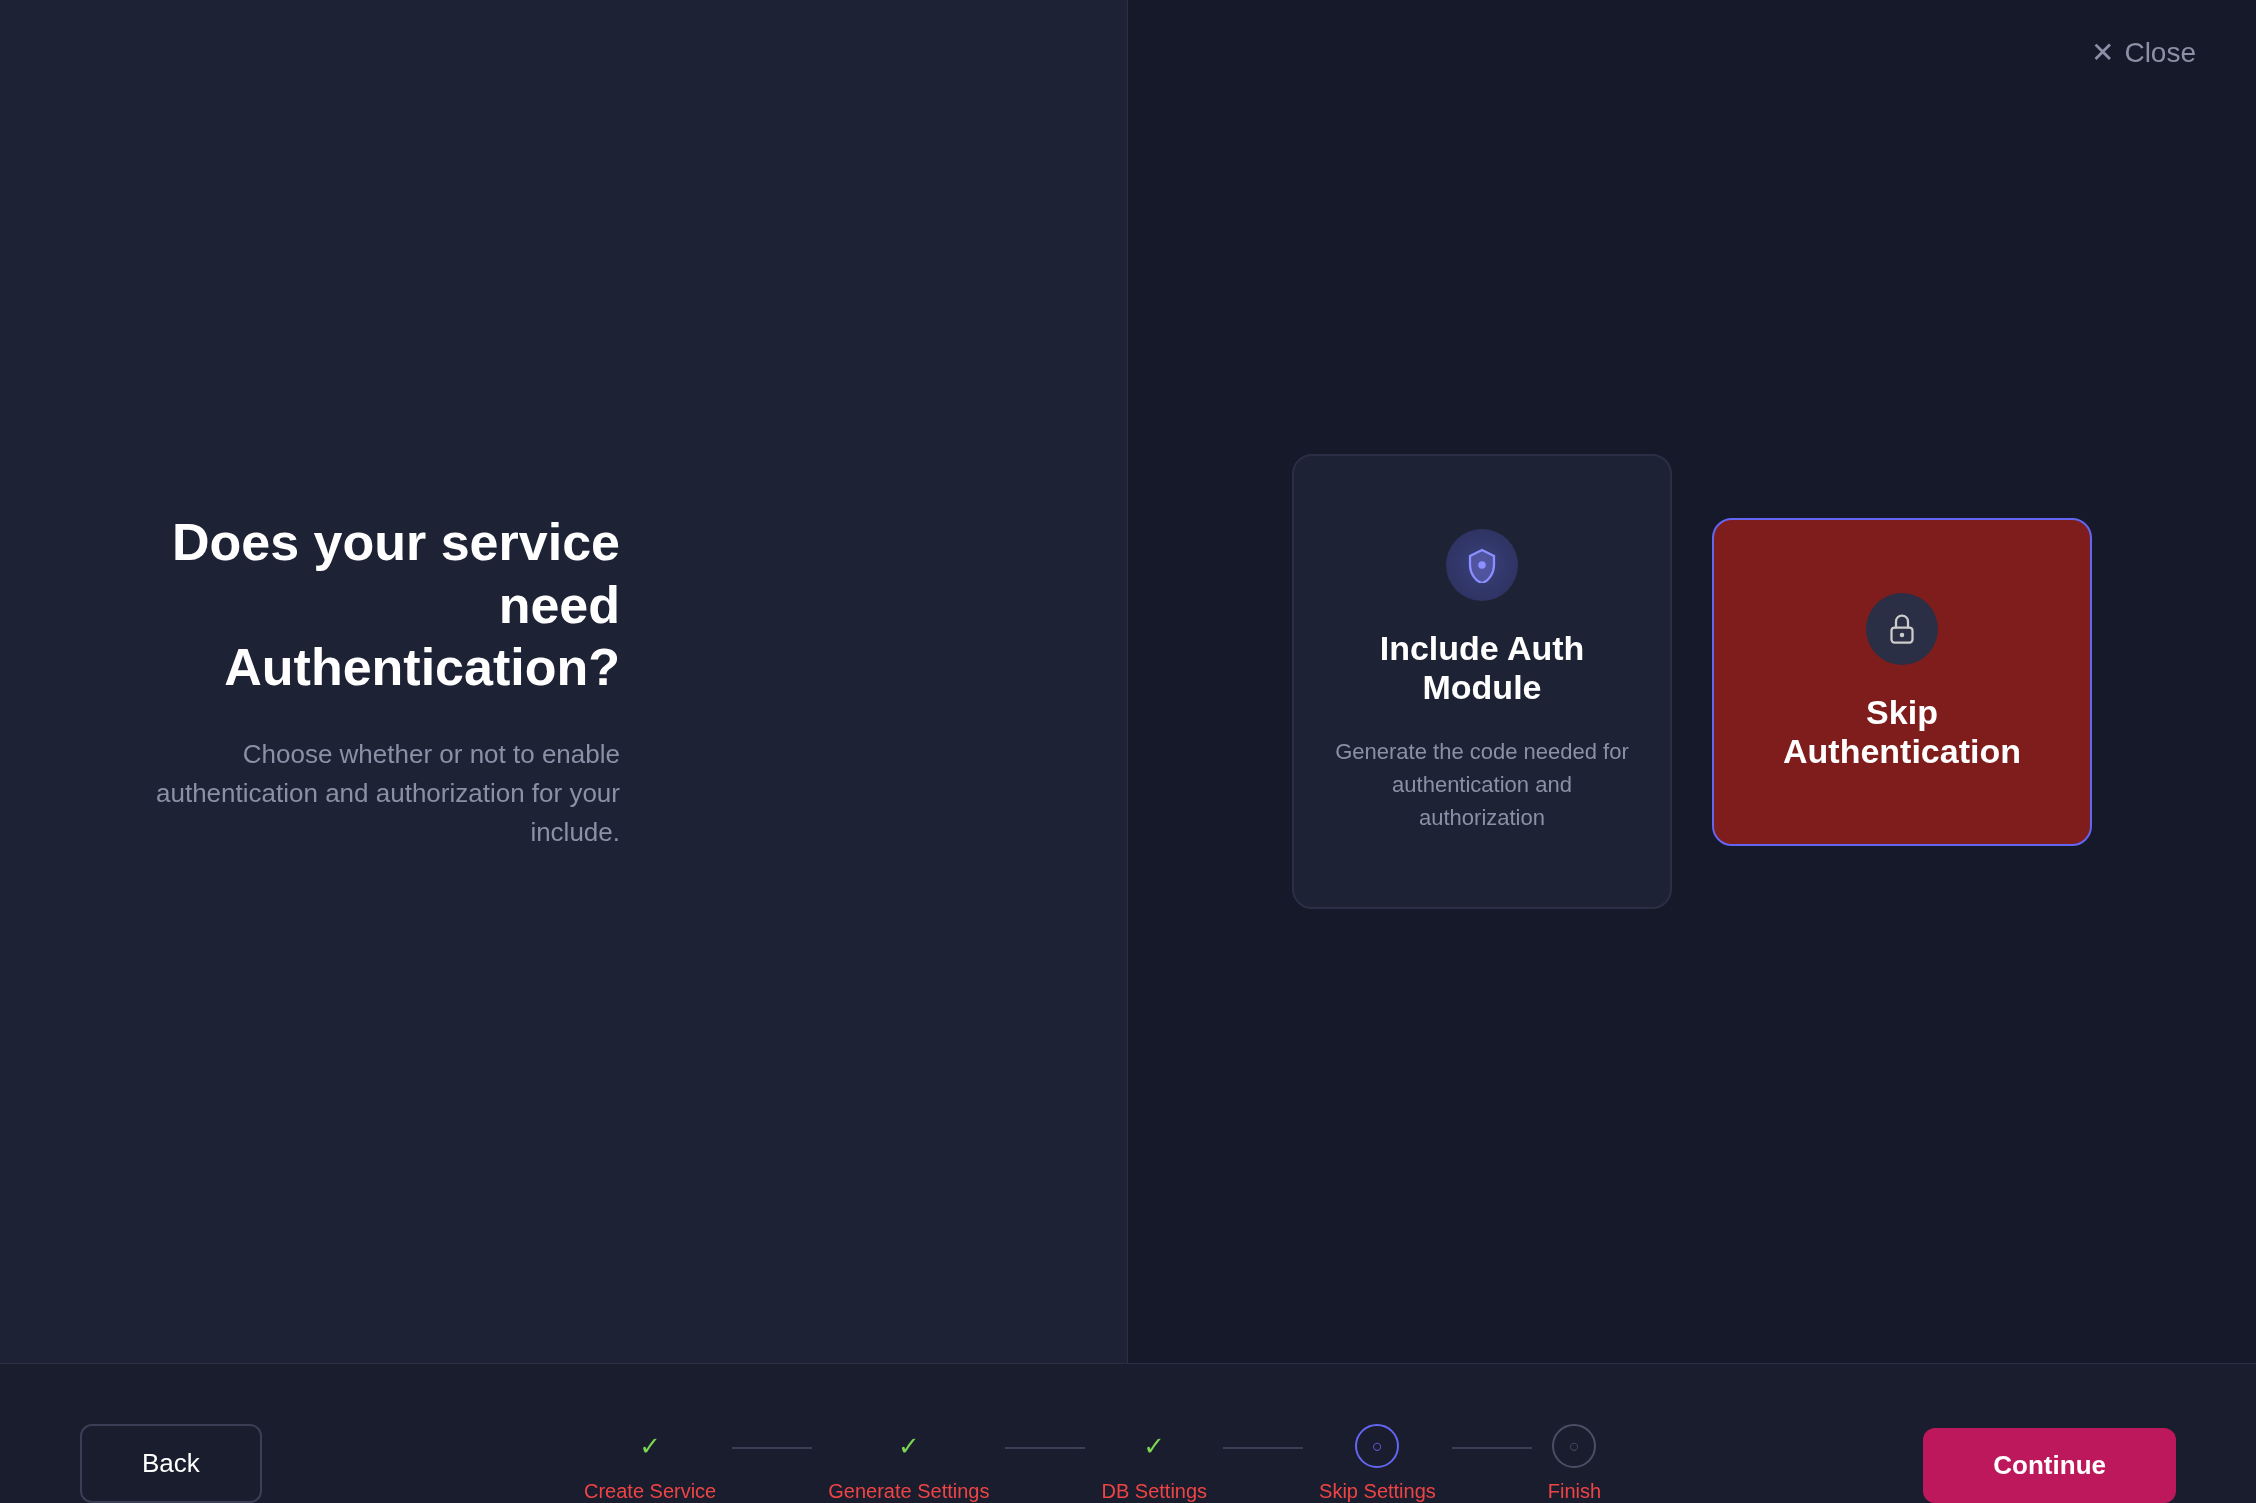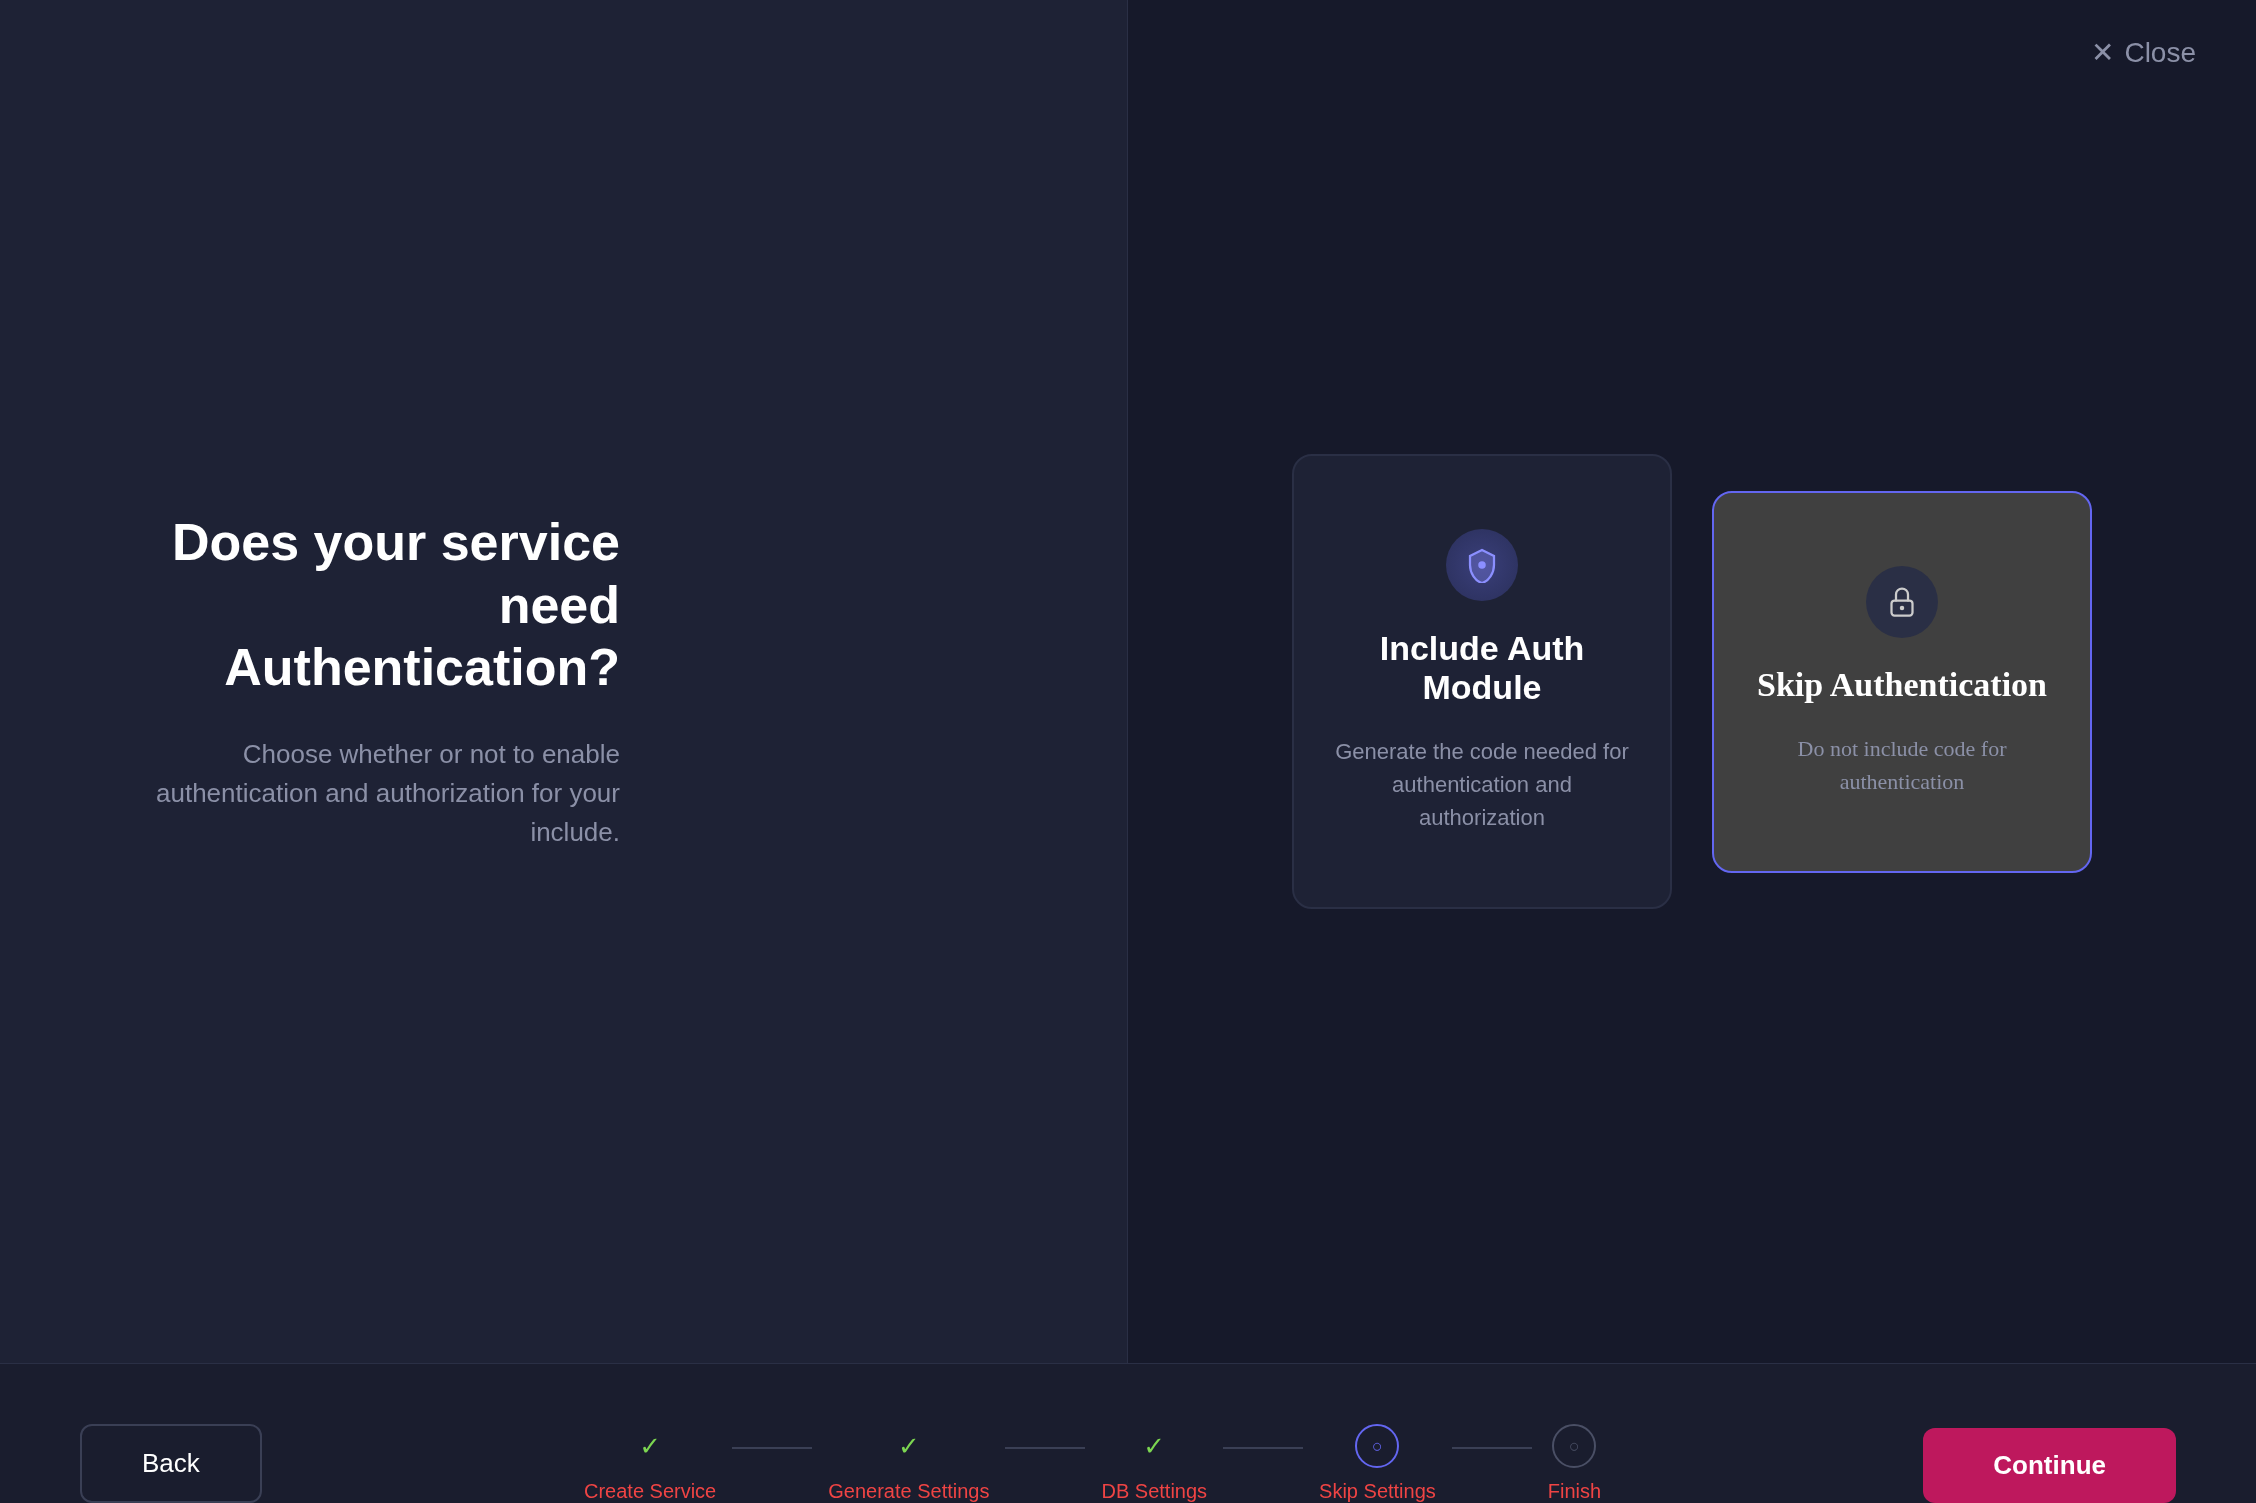--- a/index.html
+++ b/index.html
@@ -91,23 +91,22 @@
       flex-direction: column;
       align-items: center;
       justify-content: center;
       gap: 28px;
       cursor: pointer;
       text-align: center;
       transition: border-color 0.2s;
     }
 
     .option-card.selected {
-      background: #404040;
+      background: #7f1d1d;
       border-color: #6366f1;
-      font-family: Liberation Serif, serif;
     }
 
     .option-icon {
       width: 72px;
       height: 72px;
       border-radius: 50%;
       background: #2a2f45;
       display: flex;
       align-items: center;
       justify-content: center;
@@ -259,21 +258,20 @@
 
       <div class="option-card selected">
         <div class="option-icon lock-icon-bg">
           <svg width="36" height="36" viewBox="0 0 24 24" fill="none" xmlns="http://www.w3.org/2000/svg">
             <rect x="5" y="11" width="14" height="10" rx="2" stroke="#cccccc" stroke-width="1.5"></rect>
             <path d="M8 11V7a4 4 0 018 0v4" stroke="#cccccc" stroke-width="1.5" stroke-linecap="round"></path>
             <circle cx="12" cy="16" r="1.5" fill="#cccccc"></circle>
           </svg>
         </div>
         <h2>Skip Authentication</h2>
-        <p>Do not include code for authentication</p>
       </div>
 
     </div>
   </div>
 
   <div class="bottom-bar">
 
     <button class="back-btn">
       <span>Back</span>
     </button>

